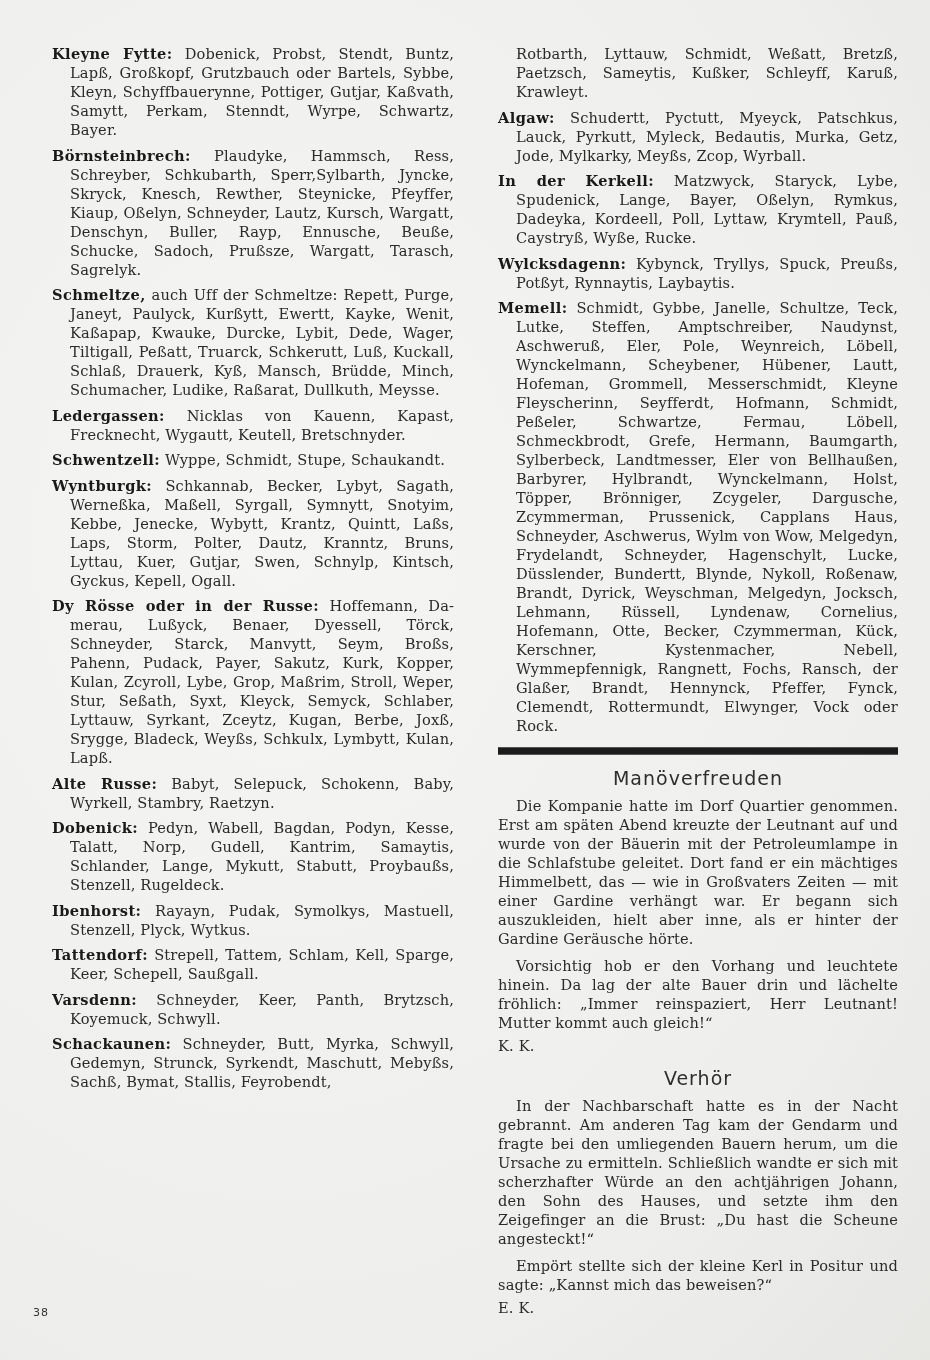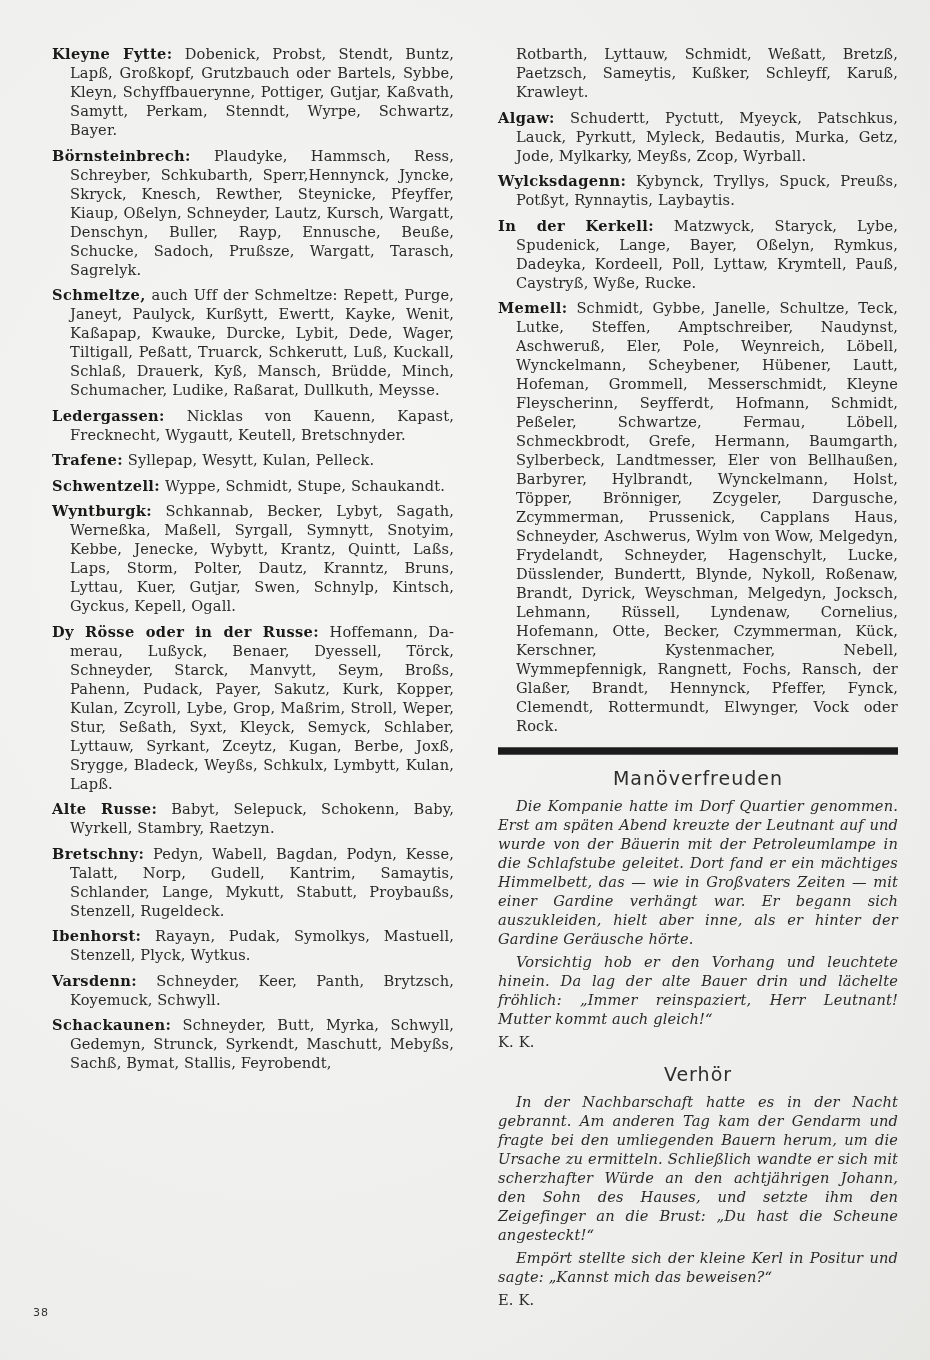--- a/index.html
+++ b/index.html
@@ -37,54 +37,54 @@
       border-top: 1px solid #555; border-bottom: 1px solid #555;
     }
     .story-title {
       text-align: center;
       font-family: "DejaVu Sans", sans-serif;
       font-size: 19px;
       letter-spacing: 1px;
       color: #2e2e2e;
       margin: 4px 0 8px 0;
     }
-    .para { margin: 0 0 4px 0; text-indent: 18px; font-style: italic; }
+    .para { margin: 8px 0 4px 0; text-indent: 18px; }
     .sig { text-align: left; margin: 0 20px 14px 0; }
     .page-number {
       position: absolute; left: 33px; top: 1306px;
       font-family: "DejaVu Sans", sans-serif;
       font-size: 11px; color: #333; letter-spacing: 1px;
     }
   </style>
 </head>
 <body>
 
 <div class="page">
 
   <div class="col col-left">
     <p class="entry"><b>Kleyne Fytte:</b> <span>Dobenick, Probst, Stendt, Buntz, Lapß, Großkopf, Grutzbauch oder Bartels, Sybbe, Kleyn, Schyffbauerynne, Pottiger, Gutjar, Kaßvath, Samytt, Perkam, Stenndt, Wyrpe, Schwartz, Bayer.</span></p>
-    <p class="entry"><b>Börnsteinbrech:</b> <span>Plaudyke, Hammsch, Ress, Schreyber, Schkubarth, Sperr,Hennynck, Jyn­cke, Skryck, Knesch, Rewther, Steynicke, Pfeyffer, Kiaup, Oßelyn, Schneyder, Lautz, Kursch, Wargatt, Denschyn, Buller, Rayp, Ennusche, Beuße, Schucke, Sadoch, Pruß­sze, Wargatt, Tarasch, Sagrelyk.</span></p>
+    <p class="entry"><b>Börnsteinbrech:</b> <span>Plaudyke, Hammsch, Ress, Schreyber, Schkubarth, Sperr,Sylbarth, Jyn­cke, Skryck, Knesch, Rewther, Steynicke, Pfeyffer, Kiaup, Oßelyn, Schneyder, Lautz, Kursch, Wargatt, Denschyn, Buller, Rayp, Ennusche, Beuße, Schucke, Sadoch, Pruß­sze, Wargatt, Tarasch, Sagrelyk.</span></p>
     <p class="entry"><b>Schmeltze,</b> <span>auch Uff der Schmeltze: Repett, Purge, Janeyt, Paulyck, Kurßytt, Ewertt, Kayke, Wenit, Kaßapap, Kwauke, Durcke, Lybit, Dede, Wager, Tiltigall, Peßatt, Tru­arck, Schkerutt, Luß, Kuckall, Schlaß, Drauerk, Kyß, Mansch, Brüdde, Minch, Schumacher, Ludike, Raßarat, Dullkuth, Meysse.</span></p>
     <p class="entry"><b>Ledergassen:</b> <span>Nicklas von Kauenn, Kapast, Frecknecht, Wygautt, Keutell, Bretschny­der.</span></p>
-    <p class="entry"><b>Trafene:</b> <span>Syllepap, Wesytt, Kulan, Pelleck.</span></p>
     <p class="entry"><b>Schwentzell:</b> <span>Wyppe, Schmidt, Stupe, Schau­kandt.</span></p>
     <p class="entry"><b>Wyntburgk:</b> <span>Schkannab, Becker, Lybyt, Sa­gath, Werneßka, Maßell, Syrgall, Symnytt, Snotyim, Kebbe, Jenecke, Wybytt, Krantz, Quintt, Laßs, Laps, Storm, Polter, Dautz, Kranntz, Bruns, Lyttau, Kuer, Gutjar, Swen, Schnylp, Kintsch, Gyckus, Kepell, Ogall.</span></p>
     <p class="entry"><b>Dy Rösse oder in der Russe:</b> <span>Hoffemann, Da­merau, Lußyck, Benaer, Dyessell, Törck, Schneyder, Starck, Manvytt, Seym, Broßs, Pahenn, Pudack, Payer, Sakutz, Kurk, Kopper, Kulan, Zcyroll, Lybe, Grop, Maß­rim, Stroll, Weper, Stur, Seßath, Syxt, Kleyck, Semyck, Schlaber, Lyttauw, Syr­kant, Zceytz, Kugan, Berbe, Joxß, Srygge, Bladeck, Weyßs, Schkulx, Lymbytt, Kulan, Lapß.</span></p>
     <p class="entry"><b>Alte Russe:</b> <span>Babyt, Selepuck, Schokenn, Baby, Wyrkell, Stambry, Raetzyn.</span></p>
-    <p class="entry"><b>Bretschny:</b> <span>Pedyn, Wabell, Bagdan, Podyn, Kesse, Talatt, Norp, Gudell, Kantrim, Sa­maytis, Schlander, Lange, Mykutt, Stabutt, Proybaußs, Stenzell, Rugeldeck.</span></p>
+    <p class="entry"><b>Dobenick:</b> <span>Pedyn, Wabell, Bagdan, Podyn, Kesse, Talatt, Norp, Gudell, Kantrim, Sa­maytis, Schlander, Lange, Mykutt, Stabutt, Proybaußs, Stenzell, Rugeldeck.</span></p>
     <p class="entry"><b>Ibenhorst:</b> <span>Rayayn, Pudak, Symolkys, Mastu­ell, Stenzell, Plyck, Wytkus.</span></p>
+    <p class="entry"><b>Tattendorf:</b> <span>Strepell, Tattem, Schlam, Kell, Sparge, Keer, Schepell, Saußgall.</span></p>
     <p class="entry"><b>Varsdenn:</b> <span>Schneyder, Keer, Panth, Brytzsch, Koyemuck, Schwyll.</span></p>
     <p class="entry"><b>Schackaunen:</b> <span>Schneyder, Butt, Myrka, Schwyll, Gedemyn, Strunck, Syrkendt, Maschutt, Me­byßs, Sachß, Bymat, Stallis, Feyrobendt,</span></p>
   </div>
 
   <div class="col col-right">
     <p class="entry cont">Rotbarth, Lyttauw, Schmidt, Weßatt, Bretzß, Paetzsch, Sameytis, Kußker, Schleyff, Ka­ruß, Krawleyt.</p>
     <p class="entry"><b>Algaw:</b> <span>Schudertt, Pyctutt, Myeyck, Patsch­kus, Lauck, Pyrkutt, Myleck, Bedautis, Murka, Getz, Jode, Mylkarky, Meyßs, Zcop, Wyrball.</span></p>
+    <p class="entry"><b>In der Kerkell:</b> <span>Matzwyck, Staryck, Lybe, Spudenick, Lange, Bayer, Oßelyn, Rymkus, Dadeyka, Kordeell, Poll, Lyttaw, Krymtell, Pauß, Caystryß, Wyße, Rucke.</span></p>
     <p class="entry"><b>Wylcksdagenn:</b> <span>Kybynck, Tryllys, Spuck, Preußs, Potßyt, Rynnaytis, Laybaytis.</span></p>
-    <p class="entry"><b>In der Kerkell:</b> <span>Matzwyck, Staryck, Lybe, Spudenick, Lange, Bayer, Oßelyn, Rymkus, Dadeyka, Kordeell, Poll, Lyttaw, Krymtell, Pauß, Caystryß, Wyße, Rucke.</span></p>
     <p class="entry"><b>Memell:</b> <span>Schmidt, Gybbe, Janelle, Schultze, Teck, Lutke, Steffen, Amptschreiber, Nau­dynst, Aschweruß, Eler, Pole, Weynreich, Löbell, Wynckelmann, Scheybener, Hübener, Lautt, Hofeman, Grommell, Messerschmidt, Kleyne Fleyscherinn, Seyfferdt, Hofmann, Schmidt, Peßeler, Schwartze, Fermau, Löbell, Schmeckbrodt, Grefe, Hermann, Baumgarth, Sylberbeck, Landtmesser, Eler von Bellhaußen, Barbyrer, Hylbrandt, Wyn­ckelmann, Holst, Töpper, Brönniger, Zcy­geler, Dargusche, Zcymmerman, Prussenick, Capplans Haus, Schneyder, Aschwerus, Wylm von Wow, Melgedyn, Frydelandt, Schneyder, Hagenschylt, Lucke, Düsslender, Bundertt, Blynde, Nykoll, Roßenaw, Brandt, Dyrick, Weyschman, Melgedyn, Jocksch, Lehmann, Rüssell, Lyndenaw, Cornelius, Hofemann, Otte, Becker, Czymmerman, Kück, Kerschner, Kystenmacher, Nebell, Wymmepfennigk, Rangnett, Fochs, Ransch, der Glaßer, Brandt, Hennynck, Pfeffer, Fynck, Clemendt, Rottermundt, Elwynger, Vock oder Rock.</span></p>
 
     <div class="rule"></div>
 
     <div>
       <div class="story-title">Manöverfreuden</div>
       <p class="para">Die Kompanie hatte im Dorf Quartier genommen. Erst am späten Abend kreuzte der Leutnant auf und wurde von der Bäuerin mit der Petroleumlampe in die Schlafstube geleitet. Dort fand er ein mächtiges Him­melbett, das — wie in Großvaters Zeiten — mit einer Gardine verhängt war. Er begann sich auszukleiden, hielt aber inne, als er hinter der Gardine Geräusche hörte.</p>
       <p class="para">Vorsichtig hob er den Vorhang und leuch­tete hinein. Da lag der alte Bauer drin und lächelte fröhlich: „Immer reinspaziert, Herr Leutnant! Mutter kommt auch gleich!“</p>
       <div class="sig">K. K.</div>
     </div>

